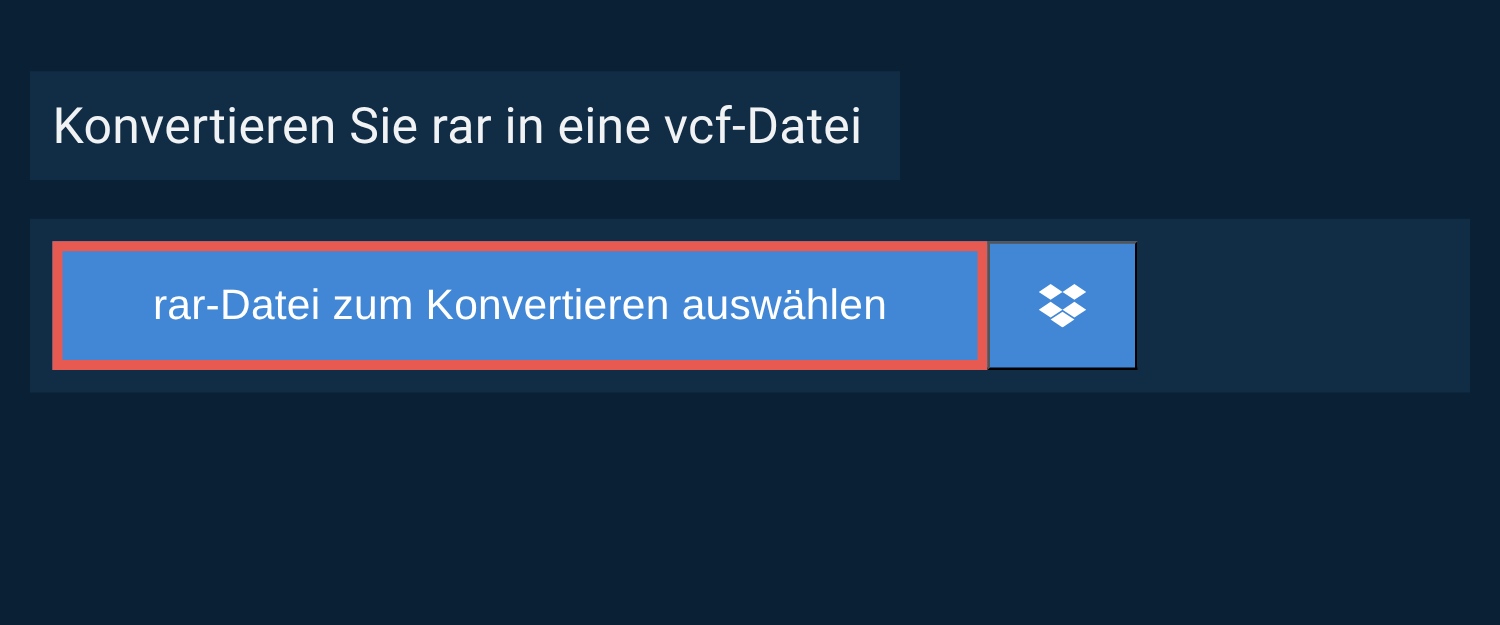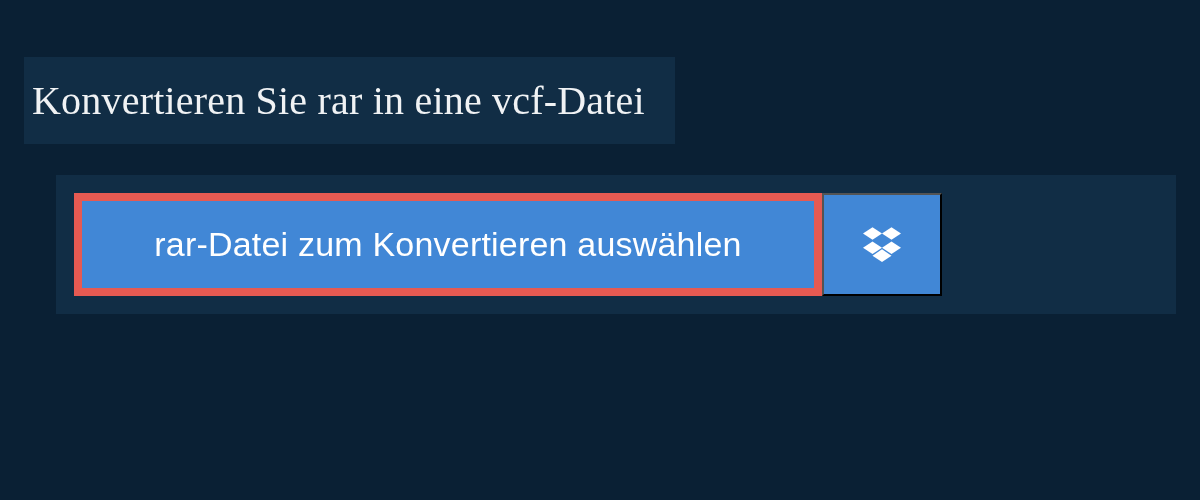--- a/index.html
+++ b/index.html
@@ -12,39 +12,37 @@
       height: 500px;
       background-color: #0a2034;
       font-family: -apple-system, BlinkMacSystemFont, "Segoe UI", Roboto, Helvetica, Arial, sans-serif;
       position: relative;
     }
     .heading-container {
       position: absolute;
       top: 57px;
       left: 24px;
       background-color: #112d45;
-      padding: 20px 30px 20px 8px;
-      font-family: Liberation Serif, serif;
+      padding: 20px 30px 20px 18px;
     }
     .heading {
       color: #f0f2f4;
       font-size: 40px;
       font-weight: 400;
       letter-spacing: 0.2px;
     }
     .action-panel {
       position: absolute;
       top: 175px;
       left: 24px;
       right: 24px;
       background-color: #112d45;
       padding: 18px 18px;
       display: flex;
       align-items: stretch;
-      margin-left: 32px;
     }
     .select-file-button {
       flex: 0 0 auto;
       width: 748px;
       background-color: #4187d6;
       border: 8px solid #e65a52;
       color: #ffffff;
       font-size: 34px;
       font-weight: 400;
       padding: 24px 20px;

